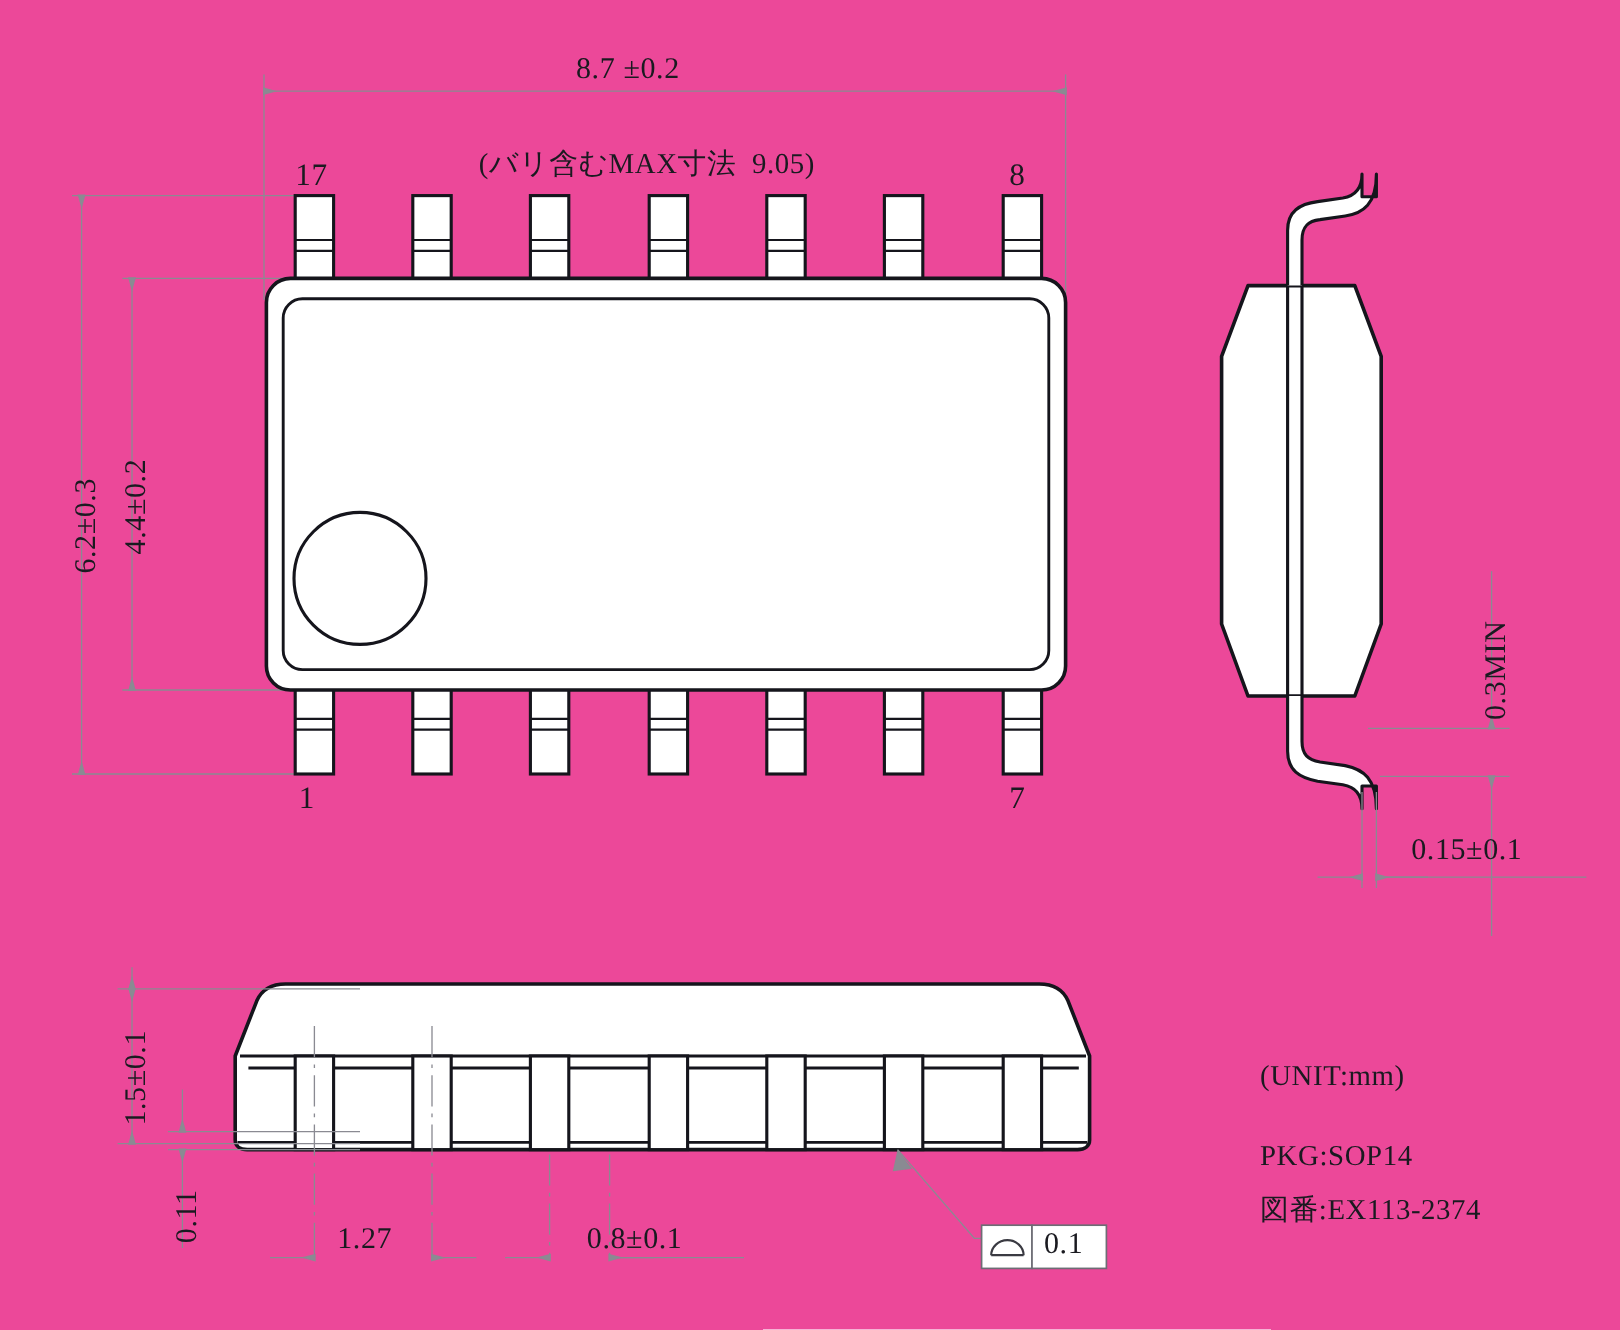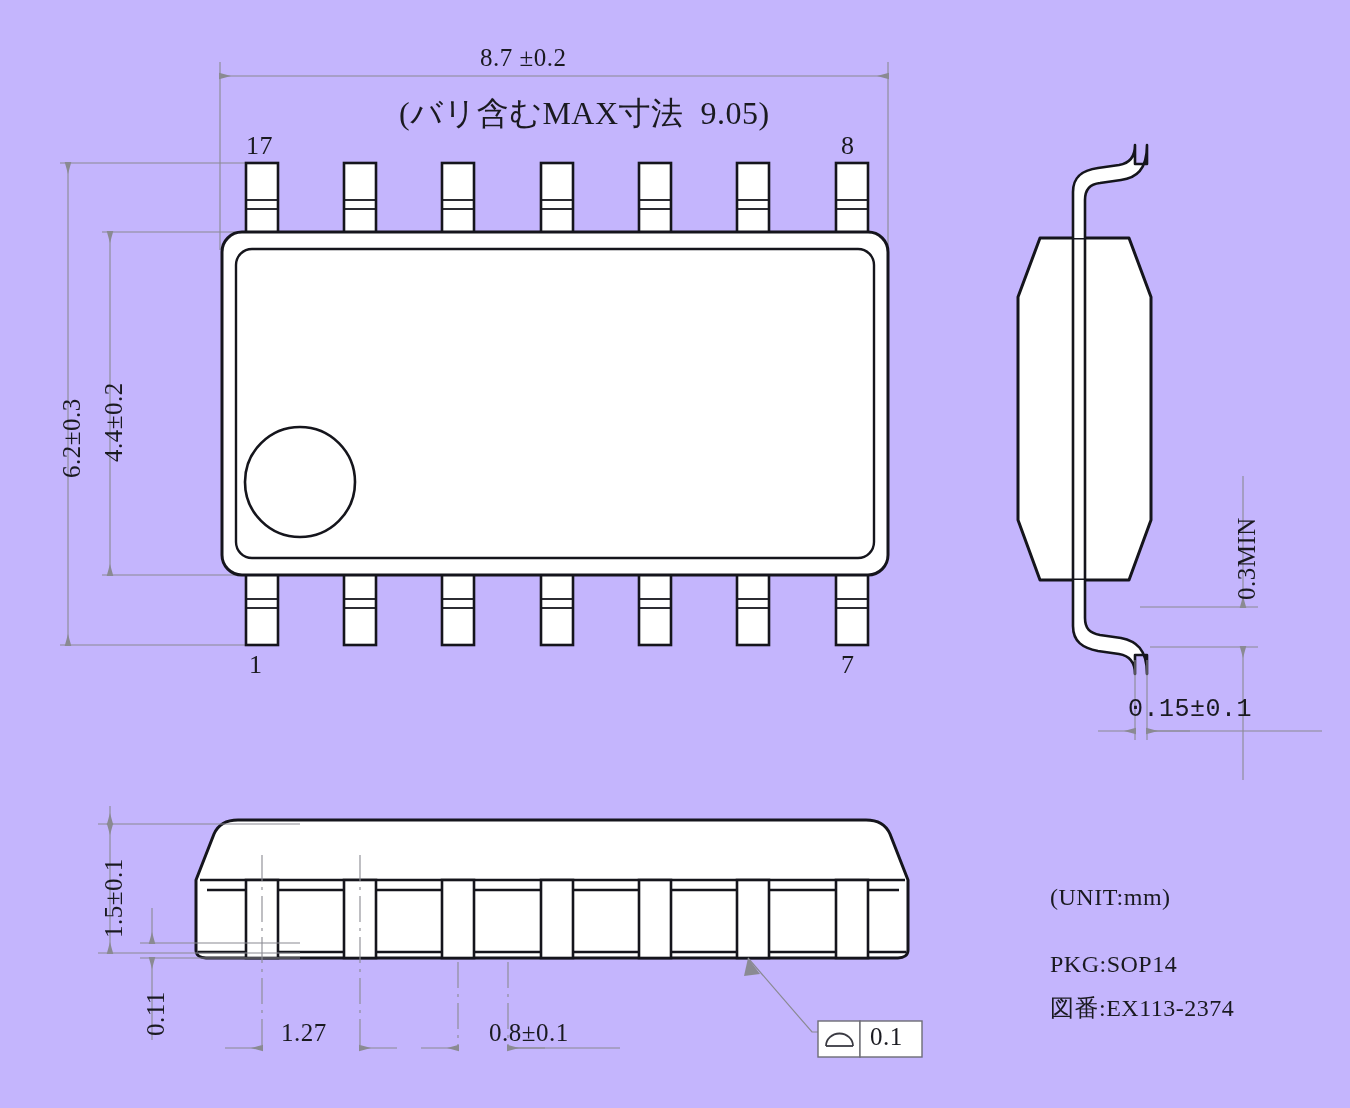--- a/index.html
+++ b/index.html
@@ -7,21 +7,21 @@
     padding: 0;
     background: #ffffff;
   }
   body {
     font-family: "Liberation Serif", "DejaVu Serif", serif;
   }
   #sheet {
     position: relative;
     width: 1350px;
     height: 1108px;
-    background: #c4b5fd;
+    background: #ec4899;
     overflow: hidden;
   }
   svg.drawing {
     position: absolute;
     left: 0;
     top: 0;
     width: 1350px;
     height: 1108px;
   }
   .lbl {
@@ -34,22 +34,23 @@
   .dim-text {
     font-size: 25px;
   }
   .pin-text {
     font-size: 26px;
   }
   .note-text {
     font-size: 24px;
   }
   .paren-text {
-    font-size: 32px;
+    font-size: 24px;
     font-family: "Liberation Serif", "DejaVu Serif", serif;
+    margin-top: 28px;
   }
   .rot {
     transform-origin: 0 0;
     transform: rotate(-90deg);
   }
   .gdt-val {
     font-size: 25px;
   }
 </style>
 </head>
@@ -251,21 +252,21 @@
 
   <div class="lbl dim-text rot" style="left:100px; top:462px;">4.4±0.2</div>
 
   <div class="lbl pin-text" style="left:246px; top:131px;">17</div>
   <div class="lbl pin-text" style="left:841px; top:131px;">8</div>
   <div class="lbl pin-text" style="left:249px; top:650px;">1</div>
   <div class="lbl pin-text" style="left:841px; top:650px;">7</div>
 
   <div class="lbl dim-text rot" style="left:1233px; top:600px;">0.3MIN</div>
 
-  <div class="lbl dim-text" style="left:1128px; top:695px;font-family:Liberation Mono, monospace;">0.15±0.1</div>
+  <div class="lbl dim-text" style="left:1176px; top:695px;">0.15±0.1</div>
 
   <div class="lbl dim-text rot" style="left:100px; top:938px;">1.5±0.1</div>
 
   <div class="lbl dim-text rot" style="left:142px; top:1036px;">0.11</div>
 
   <div class="lbl dim-text" style="left:281px; top:1019px;">1.27</div>
 
   <div class="lbl dim-text" style="left:489px; top:1019px;">0.8±0.1</div>
 
   <div class="lbl gdt-val" style="left:870px; top:1023px;">0.1</div>

